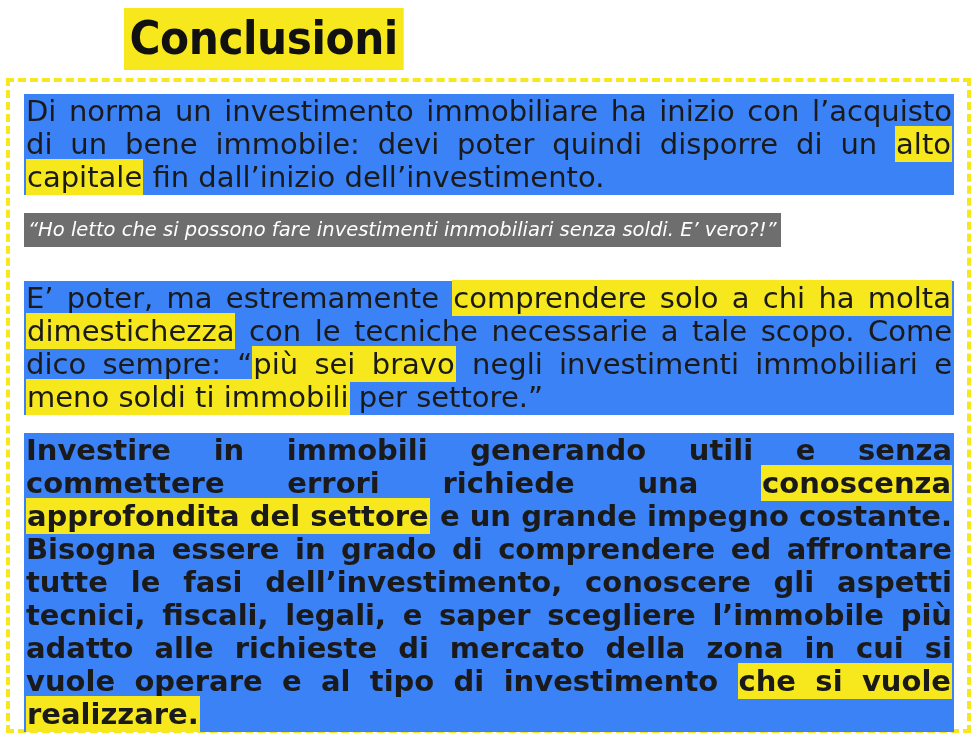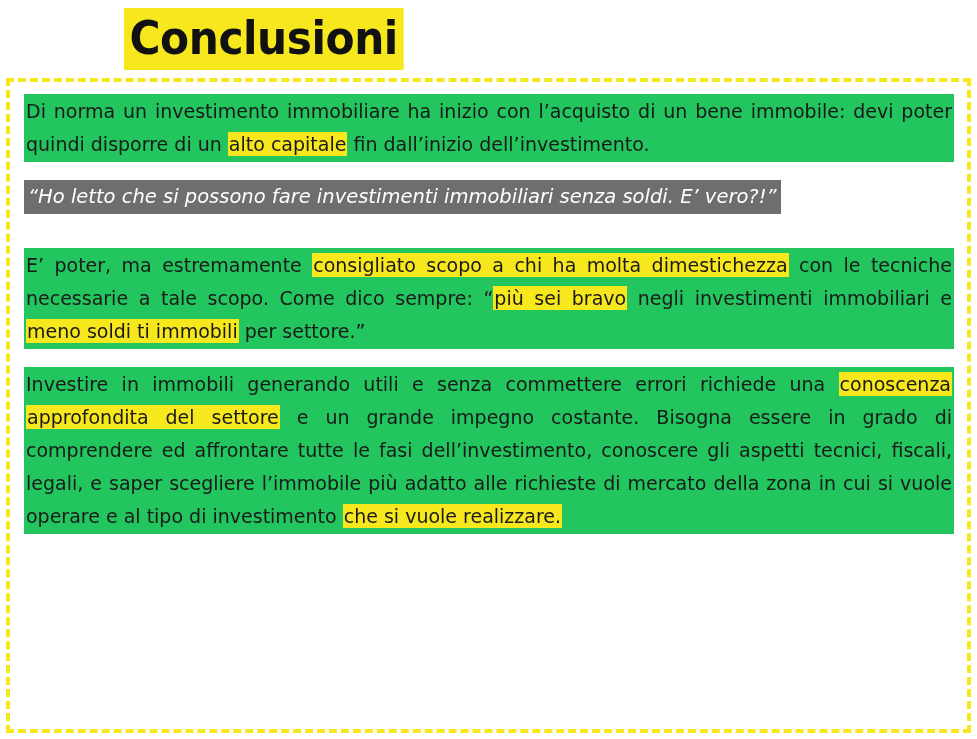--- a/index.html
+++ b/index.html
@@ -54,31 +54,31 @@
     left: 14px;
     top: 86px;
     width: 950px;
     box-sizing: border-box;
     padding: 8px 10px 4px 10px;
   }
 
   p.para {
     margin: 0 0 18px 0;
     font-family: "DejaVu Sans", sans-serif;
-    font-size: 19px;
+    font-size: 29px;
     line-height: 33px;
     color: #1a1a1a;
     text-align: justify;
     text-justify: inter-word;
-    background: #22c55e;
+    background: #3b82f6;
     padding: 1px 2px;
     box-decoration-break: clone;
     -webkit-box-decoration-break: clone;
   }
-  p.para:last-child { margin-bottom: 0; }
+  p.para:last-child { margin-bottom: 0; font-weight: bold; }
 
   p.para span.hl {
     background: #f7e81e;
     padding: 1px 1px;
     box-decoration-break: clone;
     -webkit-box-decoration-break: clone;
   }
 
   
   p.quote {
@@ -108,19 +108,19 @@
   <div class="frame"></div>
 
   <div class="content">
 
     <p class="para" id="p1"><span>Di norma un investimento immobiliare ha inizio con l’acquisto di un bene immobile: devi poter quindi disporre di un </span><span class="hl">alto capitale</span><span> fin dall’inizio dell’investimento.</span></p>
 
     <div class="quote-wrap">
       <p class="quote">“Ho letto che si possono fare investimenti immobiliari senza soldi. E’ vero?!”</p>
     </div>
 
-    <p class="para" id="p2"><span>E’ poter, ma estremamente </span><span class="hl">consigliato scopo a chi ha molta dimestichezza</span><span> con le tecniche necessarie a tale scopo. Come dico sempre: “</span><span class="hl">più sei bravo</span><span> negli investimenti immobiliari e </span><span class="hl">meno soldi ti immobili</span><span> per settore.”</span></p>
+    <p class="para" id="p2"><span>E’ poter, ma estremamente </span><span class="hl">comprendere solo a chi ha molta dimestichezza</span><span> con le tecniche necessarie a tale scopo. Come dico sempre: “</span><span class="hl">più sei bravo</span><span> negli investimenti immobiliari e </span><span class="hl">meno soldi ti immobili</span><span> per settore.”</span></p>
 
 
     <p class="para last" id="p4"><span>Investire in immobili generando utili e senza commettere errori richiede una </span><span class="hl">conoscenza approfondita del settore</span><span> e un grande impegno costante. Bisogna essere in grado di comprendere ed affrontare tutte le fasi dell’investimento, conoscere gli aspetti tecnici, fiscali, legali, e saper scegliere l’immobile più adatto alle richieste di mercato della zona in cui si vuole operare e al tipo di investimento </span><span class="hl">che si vuole realizzare.</span></p>
 
   </div>
 </div>
 
 </body></html>

